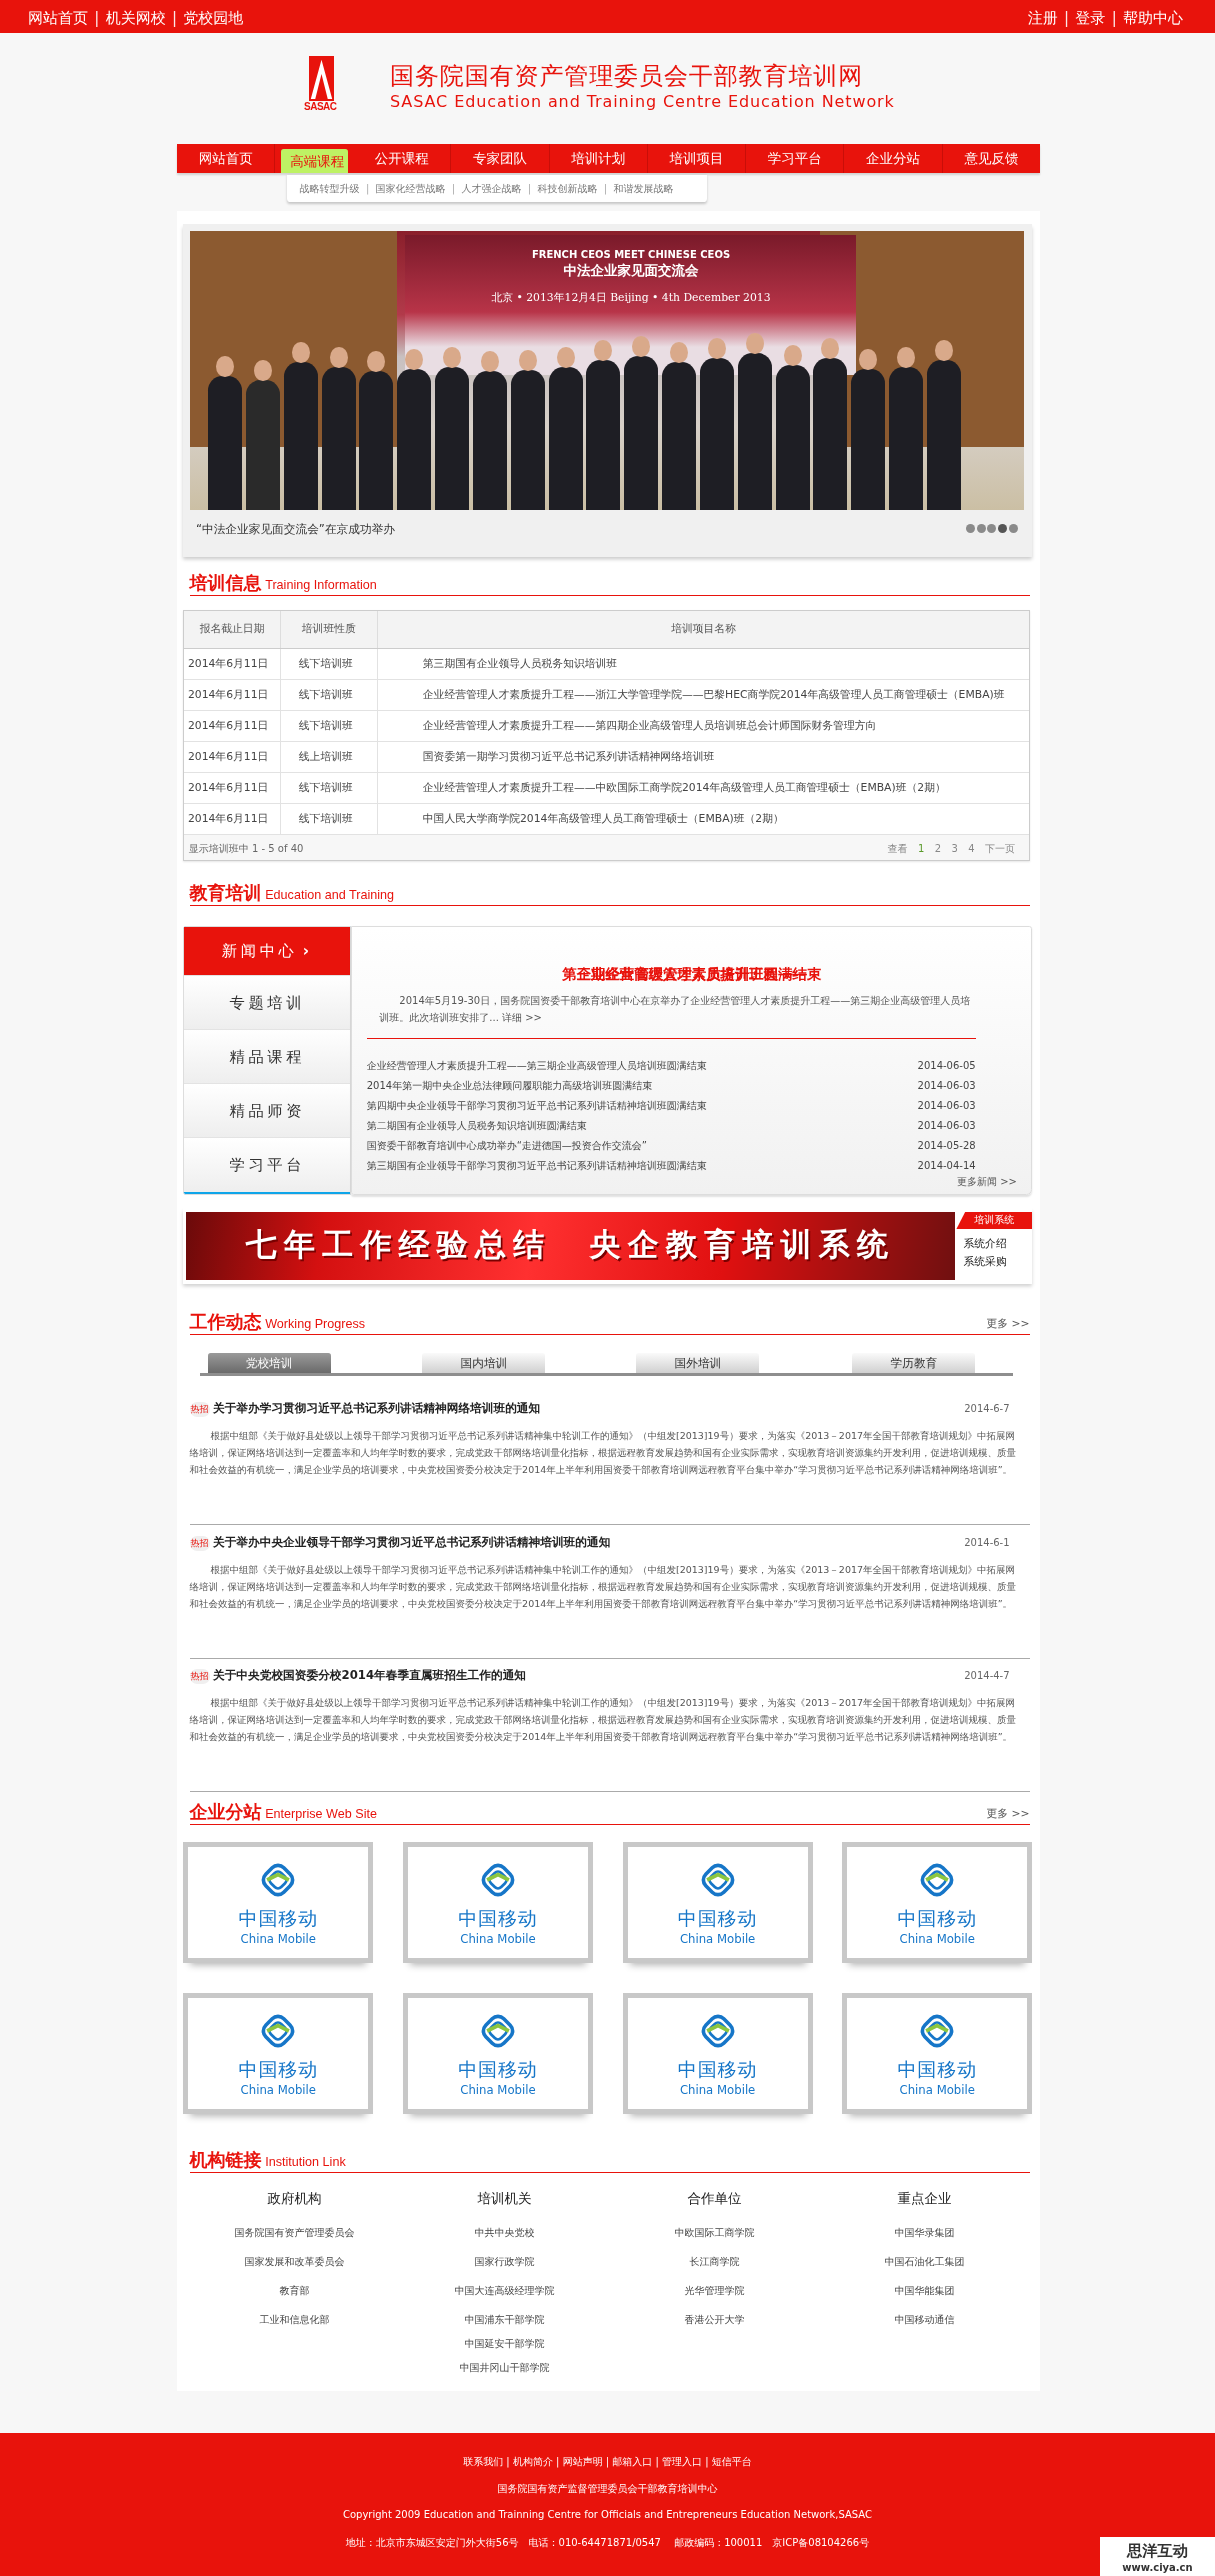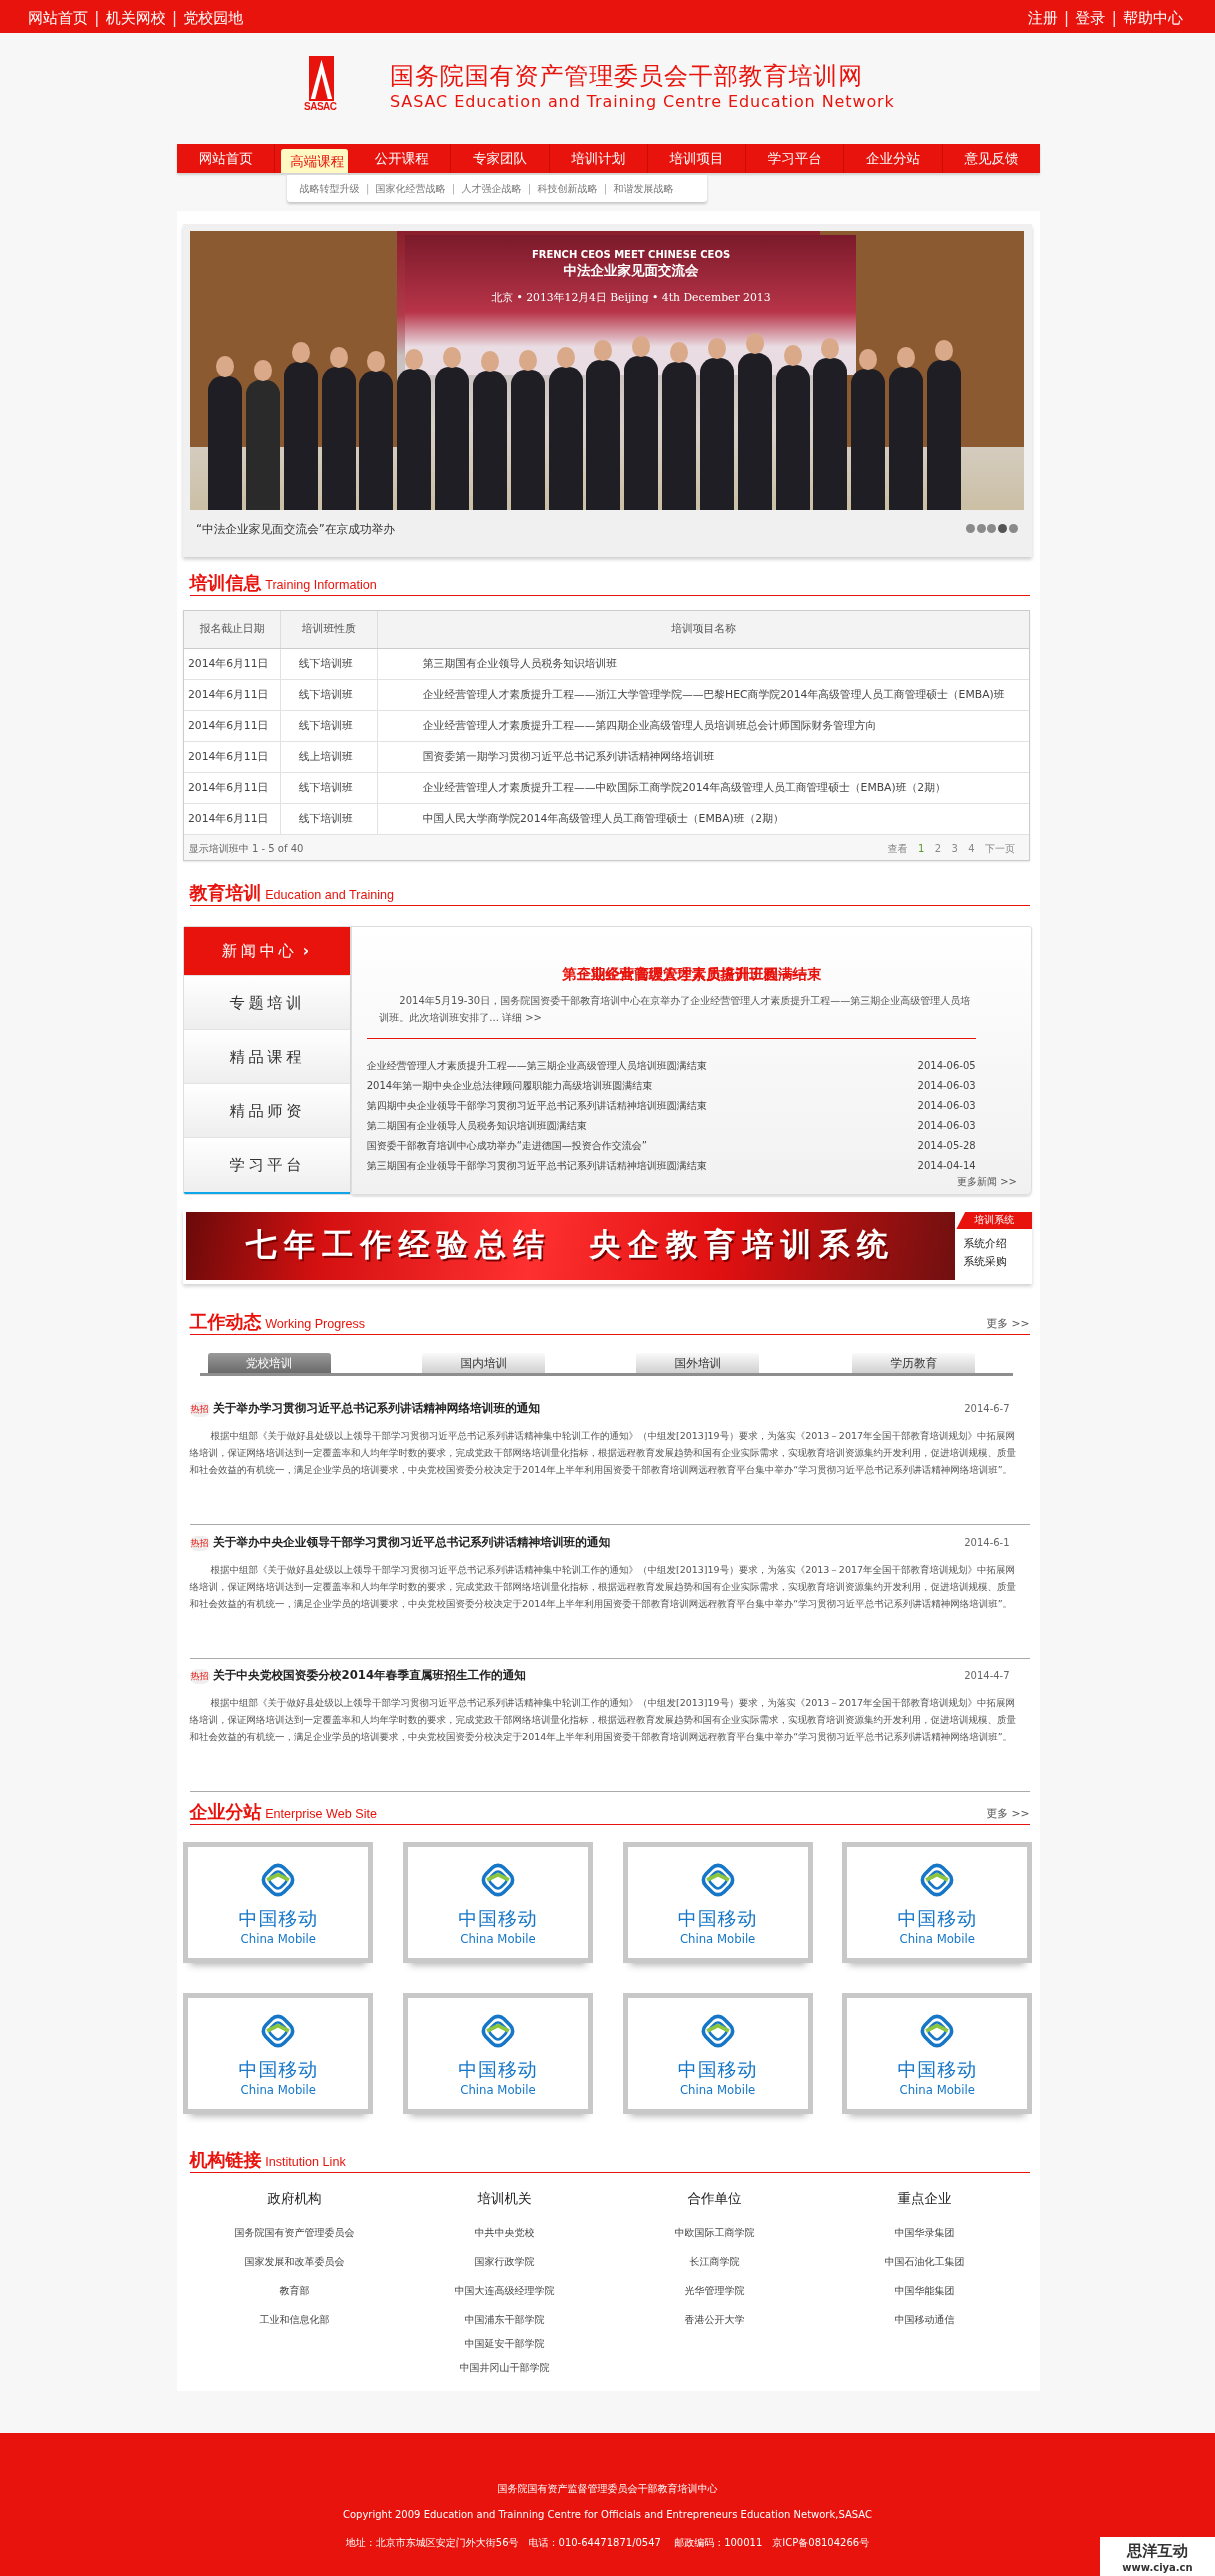--- a/index.html
+++ b/index.html
@@ -11,21 +11,21 @@
 .topbar .sep{margin:0 6.3px;opacity:.9;}
 .logo-wrap{position:absolute;left:304px;top:56px;width:622px;height:63px;}
 .logo-mark{position:absolute;left:0;top:0;width:38px;height:59px;}
 .logo-mark .box{position:absolute;left:5.4px;top:0;width:25px;height:45px;background:#e8130c;}
 .logo-mark .txt{position:absolute;left:0;top:45px;width:38px;font-weight:bold;color:#e8130c;font-size:10px;font-family:"Liberation Sans",sans-serif;letter-spacing:-0.5px;}
 .logo-title{position:absolute;left:86px;top:3.6px;font-size:24px;color:#e8130c;letter-spacing:0.9px;white-space:nowrap;}
 .logo-sub{position:absolute;left:86px;top:36px;font-size:16px;color:#e8130c;letter-spacing:0.9px;white-space:nowrap;font-family:"DejaVu Sans",sans-serif;}
 .mainnav{position:absolute;left:177px;top:144px;width:863px;height:29px;background:#e8130c;display:flex;box-shadow:0 1.8px 1.8px rgba(0,0,0,.15);}
 .mainnav .item{flex:1;color:#fff;font-size:13.5px;text-align:center;line-height:29px;border-right:0.9px solid #c90e08;}
 .mainnav .item:last-child{border-right:none;}
-.mainnav .item.active{background:#fef9c3;color:#e8130c;margin:4.5px 5.4px 0;line-height:24px;border-radius:2.7px 2.7px 0 0;border-right:none;flex:0 0 67px;padding-left:6px;}
+.mainnav .item.active{background:#bef264;color:#e8130c;margin:4.5px 5.4px 0;line-height:24px;border-radius:2.7px 2.7px 0 0;border-right:none;flex:0 0 67px;padding-left:6px;}
 .subnav{position:absolute;left:287px;top:175px;width:420px;height:27px;background:#fff;border-radius:0 0 3.6px 3.6px;box-shadow:0 1.8px 2.7px rgba(0,0,0,.2);font-size:10px;color:#777;display:flex;align-items:center;padding-left:12.6px;}
 .subnav .sep{margin:0 6.3px;color:#aaa;}
 .panel{position:absolute;left:177px;top:211px;width:863px;height:2180px;background:#fff;}
 .slider{position:absolute;left:6.3px;top:12.6px;width:849px;height:333px;background:#f0f0f0;box-shadow:0 2.7px 3.6px rgba(0,0,0,.2);}
 .slide-img{position:absolute;left:7.2px;top:7.2px;width:834px;height:279px;background:linear-gradient(180deg,#8a1f2b 0%,#b23a4a 30%,#c8c0c0 45%,#d7d0c8 70%,#cbbfa4 100%);overflow:hidden;}
 .slide-img .screen{position:absolute;left:207px;top:4px;width:451px;height:140px;background:linear-gradient(180deg,#7a1a2a,#b83448 55%,#e9dde3 80%);margin-left:8px;}
 .slide-img .wall-l{position:absolute;left:0;top:0;width:207px;height:216px;background:#8c5a30;}
 .slide-img .wall-r{position:absolute;right:0;top:0;width:204px;height:216px;background:#8c5a30;}
 .slide-img .s1{position:absolute;left:0;width:100%;text-align:center;color:#fff;font-weight:bold;}
 .slide-img .people{position:absolute;left:18px;right:36px;top:86px;height:194px;}
@@ -457,20 +457,23 @@
       <div class="h">重点企业</div>
       <div class="l">中国华录集团</div>
       <div class="l">中国石油化工集团</div>
       <div class="l">中国华能集团</div>
       <div class="l">中国移动通信</div>
     </div>
   </div>
 </div>
 
 <div class="footer">
+  <div class="ln" style="top:21.6px;">
+    <a>联系我们</a> | <a>机构简介</a> | <a>网站声明</a> | <a>邮箱入口</a> | <a>管理入口</a> | <a>短信平台</a>
+  </div>
   <div class="ln" style="top:49px;">国务院国有资产监督管理委员会干部教育培训中心</div>
   <div class="ln" style="top:76px;">Copyright 2009 Education and Trainning Centre for Officials and Entrepreneurs Education Network,SASAC</div>
   <div class="ln" style="top:103px;">地址：北京市东城区安定门外大街56号　电话：010-64471871/0547　 邮政编码：100011　京ICP备08104266号</div>
 </div>
 <div class="wm">
   <div class="a">思洋互动</div>
   <div class="b">www.ciya.cn</div>
 </div>
 
 

